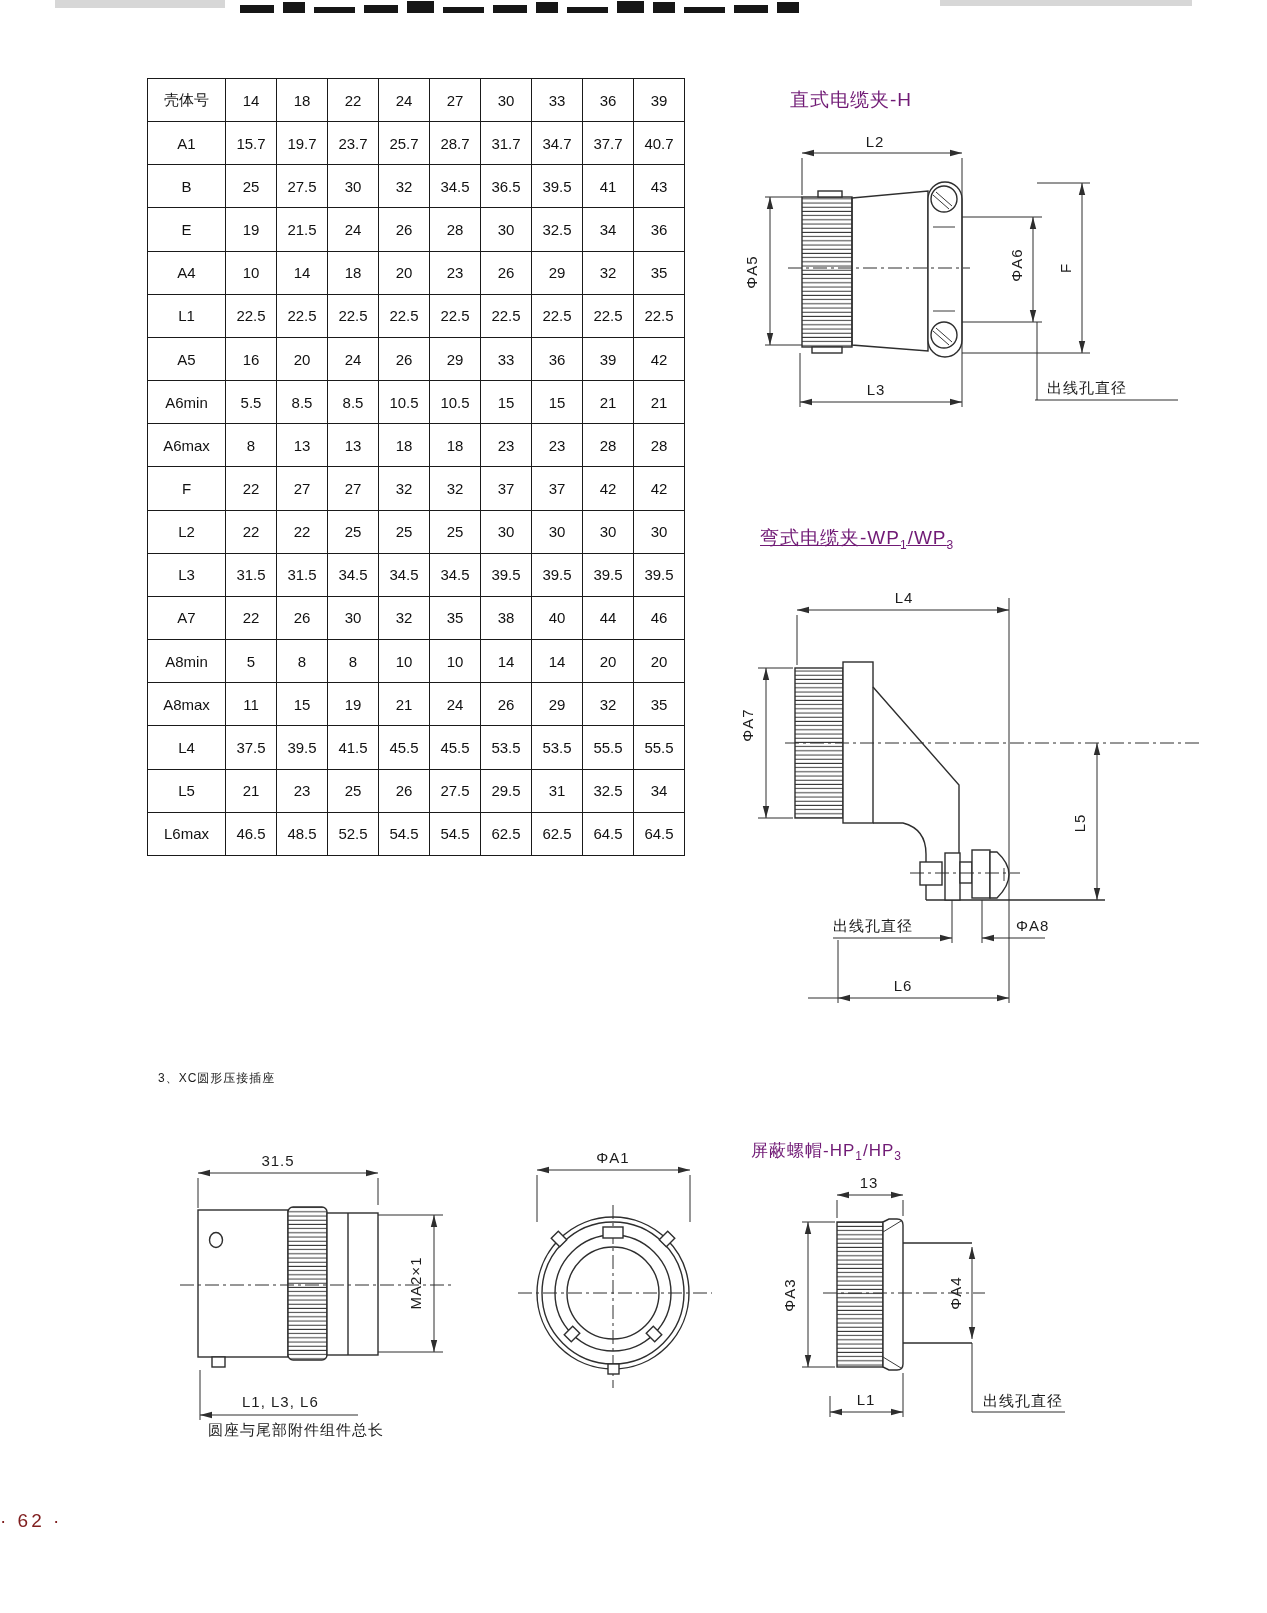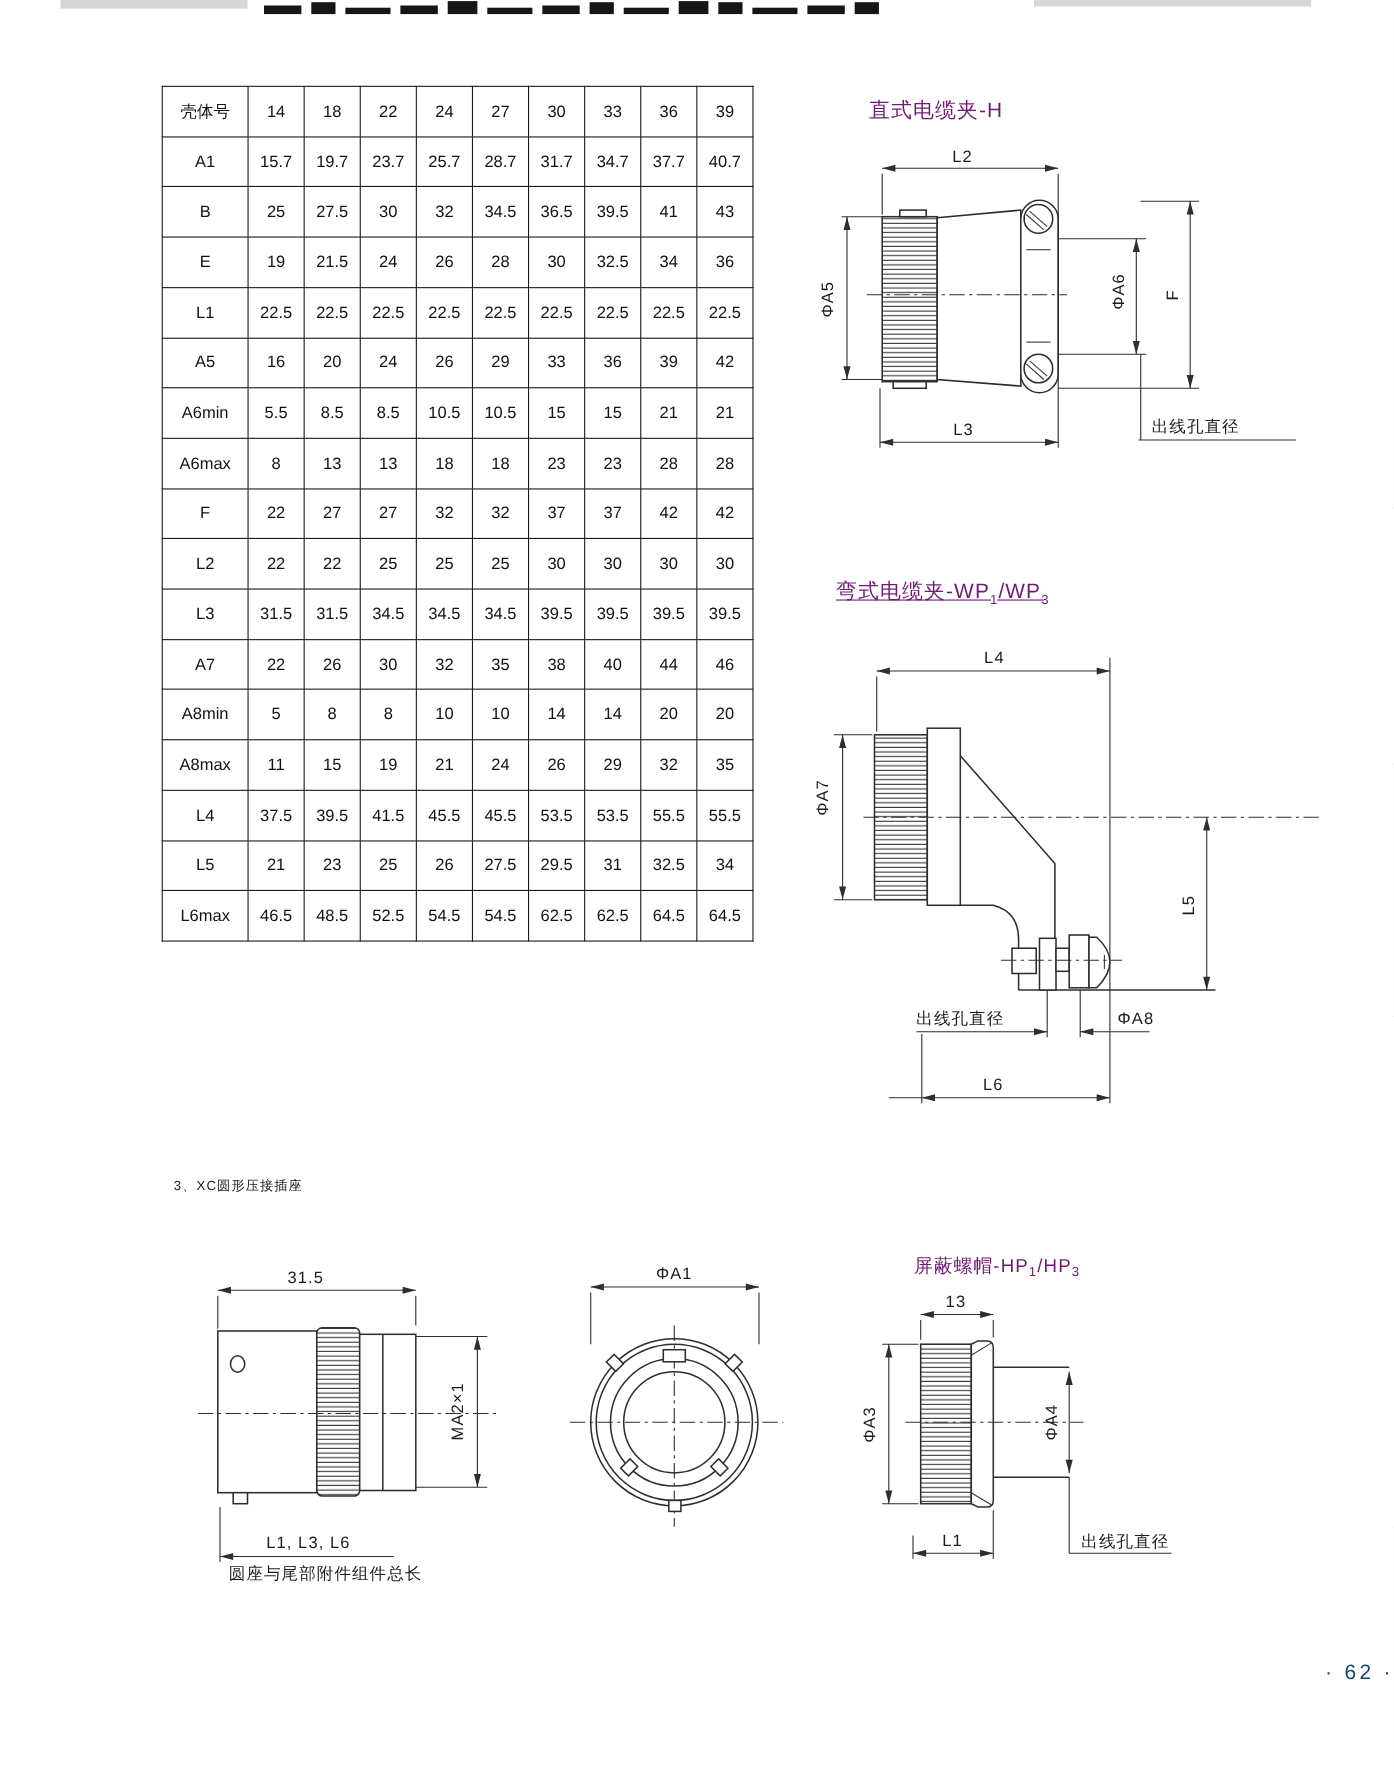--- a/index.html
+++ b/index.html
@@ -16,22 +16,22 @@
   #title-frags span:nth-child(5n){height:12px;width:27px;}
   
   #spec-table{position:absolute;left:147px;top:78px;width:537px;height:778px;
               border-collapse:collapse;table-layout:fixed;font-size:15px;color:#111;}
   #spec-table td{border:1.4px solid #1a1a1a;text-align:center;vertical-align:middle;padding:0;}
   #spec-table tr{height:38.9px;}
   
   .dtitle{position:absolute;font-size:19px;letter-spacing:1px;color:#701a75;white-space:nowrap;}
   .dtitle sub{font-size:12px;}
   #section3-title{position:absolute;left:158px;top:1070px;font-size:12px;letter-spacing:1px;color:#1b1b1b;}
-  #page-number{position:absolute;left:0;right:0;top:1510px;text-align:right;font-size:19px;
-               letter-spacing:3px;color:#0c4a6e;}
+  #page-number{position:absolute;left:0;right:0;top:1510px;text-align:left;font-size:19px;
+               letter-spacing:3px;color:#7f1d1d;}
   svg{position:absolute;overflow:visible;}
   svg text{font-family:"Liberation Sans",sans-serif;font-size:15px;fill:#1c1c1c;letter-spacing:1px;}
   .dim{stroke:#2e2e2e;stroke-width:1;fill:none;}
   .out{stroke:#2e2e2e;stroke-width:1.4;fill:#fff;}
   .outn{stroke:#2e2e2e;stroke-width:1.4;fill:none;}
   .thin{stroke:#3a3a3a;stroke-width:1;fill:none;}
   .cl{stroke:#2e2e2e;stroke-width:1;fill:none;stroke-dasharray:14 4 3 4;}
   .knurl{fill:url(#knurl);stroke:#2e2e2e;stroke-width:1.4;}
 </style>
 </head>
@@ -116,20 +116,32 @@
           <td>E</td>
           <td>19</td>
           <td>21.5</td>
           <td>24</td>
           <td>26</td>
           <td>28</td>
           <td>30</td>
           <td>32.5</td>
           <td>34</td>
           <td>36</td>
+        </tr>
+        <tr>
+          <td>A4</td>
+          <td>10</td>
+          <td>14</td>
+          <td>18</td>
+          <td>20</td>
+          <td>23</td>
+          <td>26</td>
+          <td>29</td>
+          <td>32</td>
+          <td>35</td>
         </tr>
         <tr>
           <td>L1</td>
           <td>22.5</td>
           <td>22.5</td>
           <td>22.5</td>
           <td>22.5</td>
           <td>22.5</td>
           <td>22.5</td>
           <td>22.5</td>
@@ -417,21 +429,21 @@
     <rect class="out" x="76" y="209" width="12" height="10" transform="rotate(-45 82 214)"></rect>
     <rect class="out" x="158" y="209" width="12" height="10" transform="rotate(45 164 214)"></rect>
     <rect class="out" x="118" y="244" width="11" height="10"></rect>
 
     <line class="dim" x1="47" y1="55" x2="47" y2="102"></line>
     <line class="dim" x1="200" y1="55" x2="200" y2="102"></line>
     <line class="dim" x1="47" y1="50" x2="200" y2="50" marker-start="url(#arr)" marker-end="url(#arr)"></line>
     <text x="123" y="43" text-anchor="middle">ΦA1</text>
   </svg>
 
-  <div class="dtitle" style="left:831px;top:1139px;font-size:17px;">
+  <div class="dtitle" style="left:751px;top:1139px;font-size:17px;">
     <span>屏蔽螺帽-HP</span><sub>1</sub><span>/HP</span><sub>3</sub>
   </div>
   <svg style="left:750px;top:1090px;" width="420" height="340" viewBox="0 0 420 340">
     <rect class="knurl" x="87" y="132" width="46" height="145"></rect>
     <path class="out" d="M133,132 L139,129 L147,129 Q153,129 153,135 L153,274 Q153,280 147,280 L139,280 L133,277 Z"></path>
     <line class="thin" x1="133" y1="142" x2="151" y2="131"></line>
     <line class="thin" x1="133" y1="267" x2="151" y2="278"></line>
     <line class="outn" x1="153" y1="153" x2="222" y2="153"></line>
     <line class="outn" x1="153" y1="253" x2="222" y2="253"></line>
     <line class="cl" x1="73" y1="203" x2="235" y2="203"></line>

